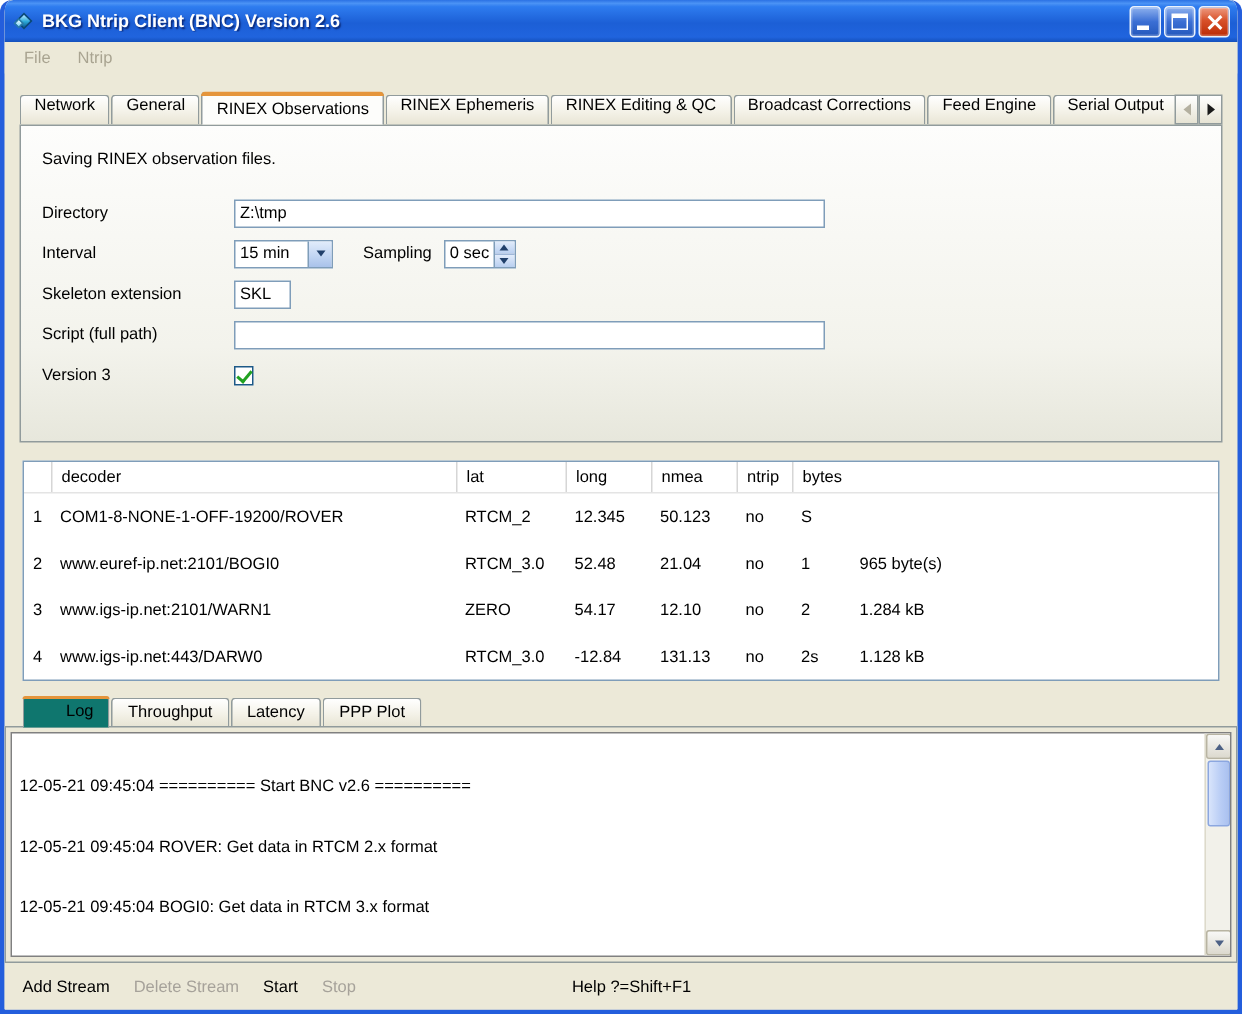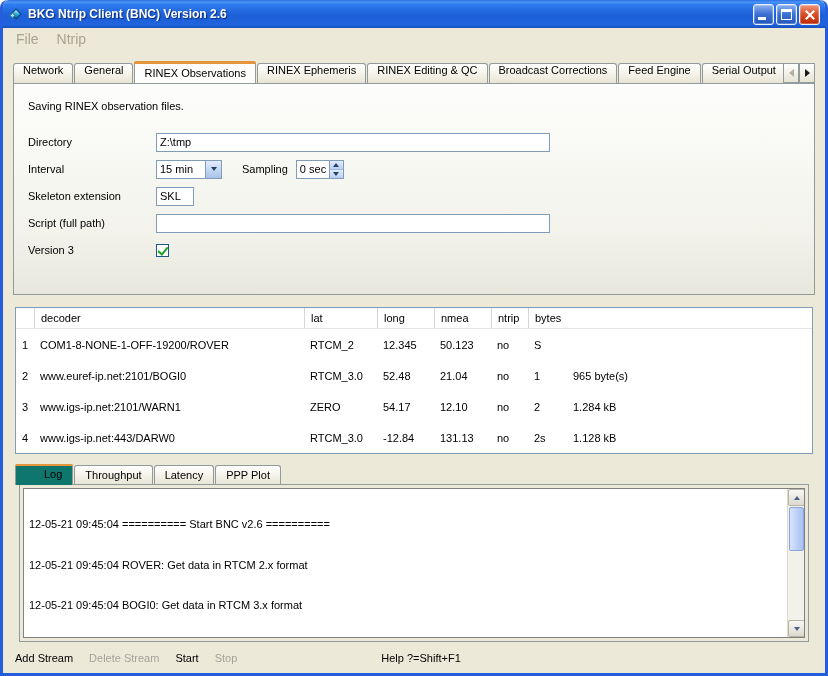--- a/index.html
+++ b/index.html
@@ -39,21 +39,21 @@
     position:relative; box-shadow:inset 0 0 0 1px rgba(255,255,255,.25);
   }
   .win-btn.close{ background:linear-gradient(180deg,#EE9A80 0%,#D8512A 45%,#BC2B05 100%); }
   .glyph-min{ position:absolute; left:4px; bottom:4px; width:8px; height:3px; background:#fff; }
   .glyph-max{ position:absolute; left:4px; top:4px; width:11px; height:11px; border:1px solid #fff; border-top:3px solid #fff; }
   .glyph-close-a,.glyph-close-b{ position:absolute; left:9px; top:4px; width:2px; height:12px; background:#fff; }
   .glyph-close-a{ transform:rotate(45deg);} .glyph-close-b{ transform:rotate(-45deg);}
 
   
   .menubar{ height:21px; flex:none; display:flex; align-items:center; padding-left:4px; background:#ECE9D8; }
-  .menu-item{ font-size:14px; color:#A9A491; padding:3px 9px; }
+  .menu-item{ font-size:11px; color:#A9A491; padding:3px 9px; }
 
   
   .tabbar-wrap{ position:relative; margin:12px 10px 0 10px; height:22px; flex:none; }
   .tabbar{ display:flex; align-items:flex-end; height:22px; overflow:hidden; padding-right:36px; }
   .tab{
     flex:none; font-size:11px; color:#000; padding:0 9px 3px 9px;
     background:linear-gradient(180deg,#FFFFFF 0%,#F4F2E8 55%,#E8E5D5 100%);
     border:1px solid #919B9C; border-bottom:none; border-radius:3px 3px 0 0;
     margin-right:1px; height:20px; white-space:nowrap; position:relative;
   }
@@ -122,21 +122,21 @@
   
   .btabs-wrap{ margin:10px 12px 0 12px; height:20px; flex:none; display:flex; align-items:flex-end; position:relative; z-index:2; }
   .btab{
     font-size:11px; padding:3px 10px 2px 10px; height:19px;
     background:linear-gradient(180deg,#FFFFFF,#F4F2E8 55%,#E8E5D5);
     border:1px solid #919B9C; border-bottom:none; border-radius:3px 3px 0 0; margin-right:1px; position:relative;
   }
   .btab.active{ background:#0f766e; height:21px; margin-bottom:-1px; z-index:3;padding-left:28px; }
   .btab.active::before{ content:""; position:absolute; top:-1px; left:-1px; right:-1px; height:2px; background:#E5953B; border-radius:3px 3px 0 0; }
   .log-pane{
-    margin:0 16px; height:158px; flex:none; border:1px solid #919B9C; background:#ECE9D8; padding:3px;
+    margin:0 0; height:158px; flex:none; border:1px solid #919B9C; background:#ECE9D8; padding:3px;
   }
   .log-area{
     height:100%; background:#fff; border:1px solid #808080; position:relative; overflow:hidden;
   }
   .log-text{ font-size:11px; line-height:13.5px; padding:2px 22px 2px 5px; white-space:pre; color:#000; }
   .vscroll{ position:absolute; top:0; right:0; bottom:0; width:17px; background:#F2F1EA; border-left:1px solid #DDDACB; }
   .vs-btn{
     position:absolute; left:0; width:17px; height:17px;
     background:linear-gradient(180deg,#F8F8F6,#DCD9CE); border:1px solid #B8B4A2; border-radius:2px;
     display:flex; align-items:center; justify-content:center;

